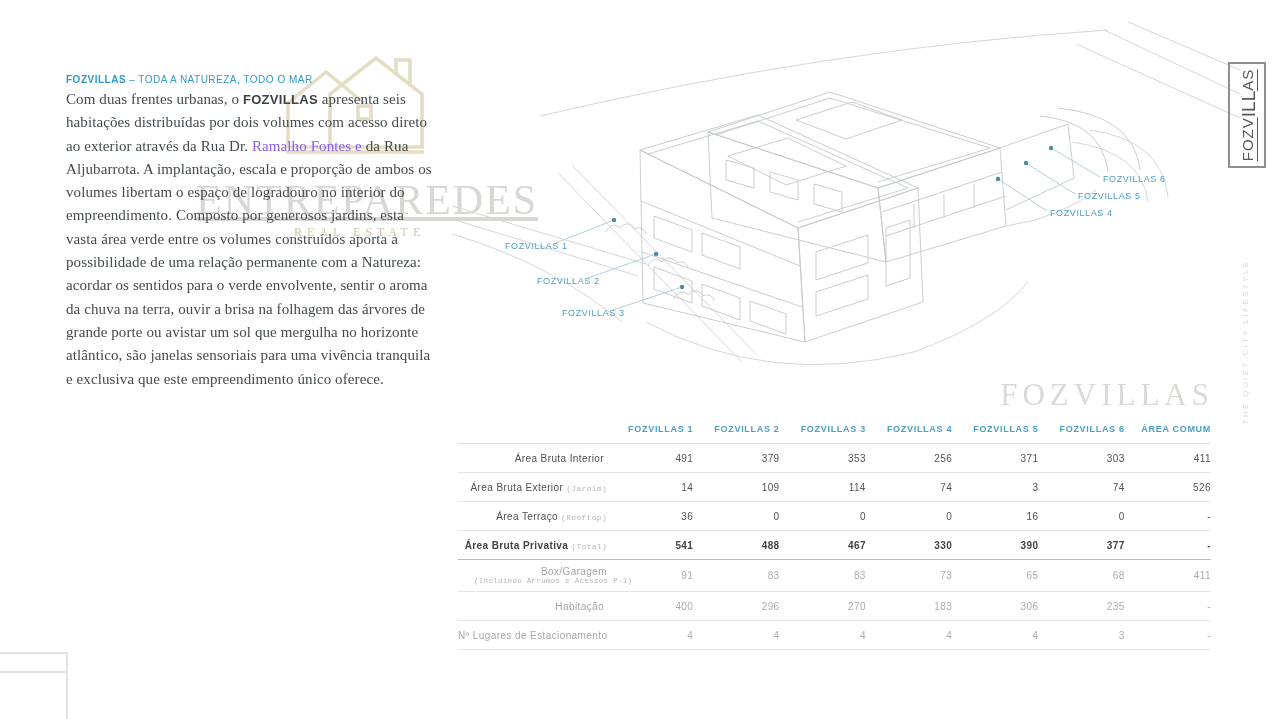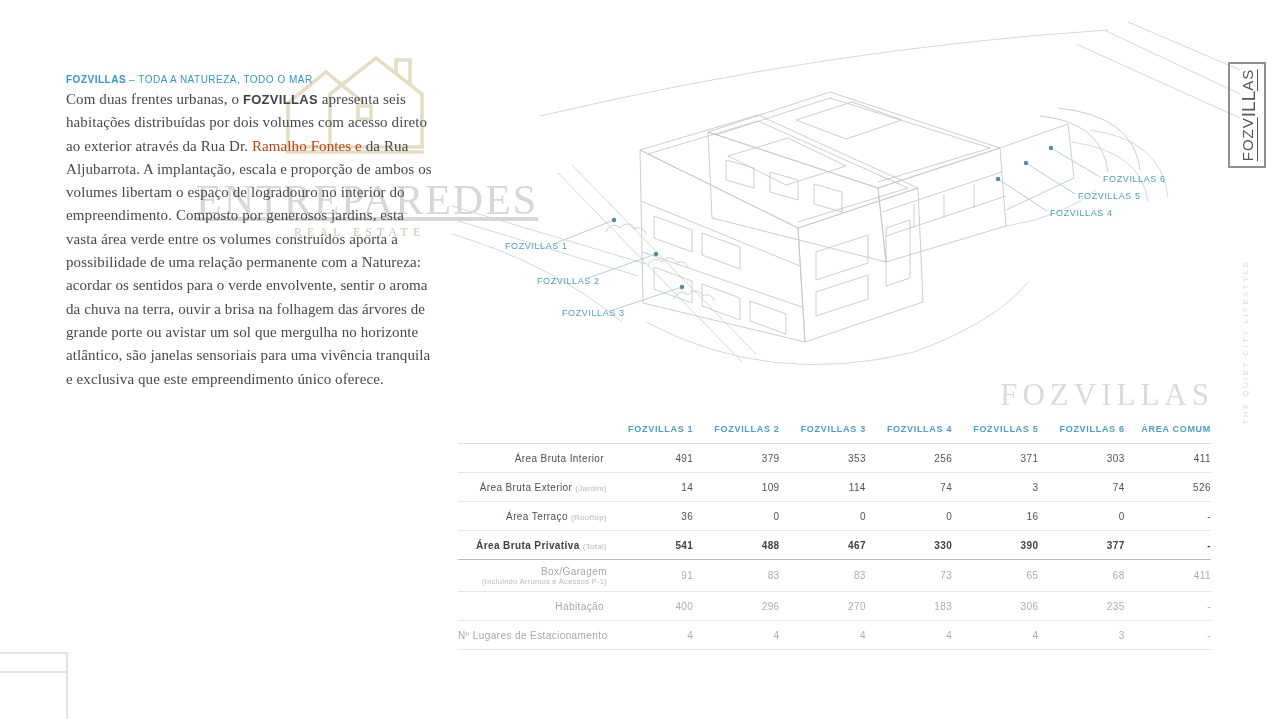--- a/index.html
+++ b/index.html
@@ -9,21 +9,21 @@
   }
   
   .heading{position:absolute;left:66px;top:74px;font-size:10px;letter-spacing:.5px;color:#2f9ac3;z-index:2;}
   .heading .brand{font-weight:bold;}
   .heading .tagline{margin-left:3px;}
   
   .intro{position:absolute;left:66px;top:88px;width:372px;z-index:2;
     font-family:"Liberation Serif",serif;font-size:15px;line-height:23.3px;
     color:#434a4d;letter-spacing:.1px;}
   .intro .brand-inline{font-family:"Liberation Sans",sans-serif;font-weight:bold;font-size:13px;color:#3c4245;letter-spacing:.3px;}
-  .intro .street{color:#c2410c;}
+  .intro .street{color:#8b5cf6;}
   
   .wm-houses{position:absolute;left:278px;top:48px;z-index:0;}
   .wm-title{position:absolute;left:196px;top:176px;z-index:1;
     font-family:"Liberation Serif",serif;font-size:42px;letter-spacing:2px;color:#d8d7d3;white-space:nowrap;text-decoration:underline;}
   .wm-sub{position:absolute;left:294px;top:225px;z-index:1;
     font-family:Liberation Serif, serif;font-size:12px;letter-spacing:5px;color:#cfc6ab;white-space:nowrap;}
   
   .sketch{position:absolute;left:440px;top:20px;z-index:0;}
   .map-label{position:absolute;z-index:1;font-size:9px;letter-spacing:.6px;color:#4a9dc2;white-space:nowrap;}
   #lbl1{left:505px;top:241px}#lbl2{left:537px;top:276px}#lbl3{left:562px;top:308px}
@@ -40,21 +40,21 @@
   .big-title{position:absolute;right:66px;top:377px;z-index:1;
     font-family:"Liberation Serif",serif;font-size:31px;letter-spacing:5px;color:#dadad6;white-space:nowrap;}
   
   .table-wrap{position:absolute;left:458px;top:424px;width:753px;z-index:2;}
   table{width:100%;border-collapse:collapse;table-layout:fixed;}
   th{color:#4a9fc5;font-size:9px;letter-spacing:.7px;font-weight:bold;text-align:right;
      padding:0 0 9px 0;border-bottom:1px solid #dfe1e2;}
   td{font-size:10px;height:28px;border-bottom:1px solid #e4e5e6;text-align:right;
      color:#4f5456;letter-spacing:.4px;padding:0;}
   td.lbl{text-align:right;color:#4b5053;white-space:nowrap;}
-  .sub{color:#b5b8ba;font-size:8px;margin-left:3px;letter-spacing:.3px;font-weight:normal;}
+  .sub{color:#b5b8ba;font-size:8px;margin-left:3px;letter-spacing:.3px;font-weight:normal;font-family:Liberation Mono, monospace;}
   tr.bold td{font-weight:bold;color:#3e4244;border-bottom:1px solid #b9bcbe;}
   tr.muted td{color:#a9acae;}
   tr.muted td.lbl{color:#a4a7a9;}
   tr.box td{height:31px;}
   tr.box .sub{display:block;margin-left:16px;font-size:7.5px;line-height:9px;}
   
   .corner-v{position:absolute;left:66px;top:652px;height:67px;width:0;border-left:2px solid #e3e3e0;}
   .corner-h1{position:absolute;left:0;top:652px;width:67px;height:0;border-top:2px solid #e3e3e0;}
   .corner-h2{position:absolute;left:0;top:671px;width:67px;height:0;border-top:2px solid #e3e3e0;}
 </style>

